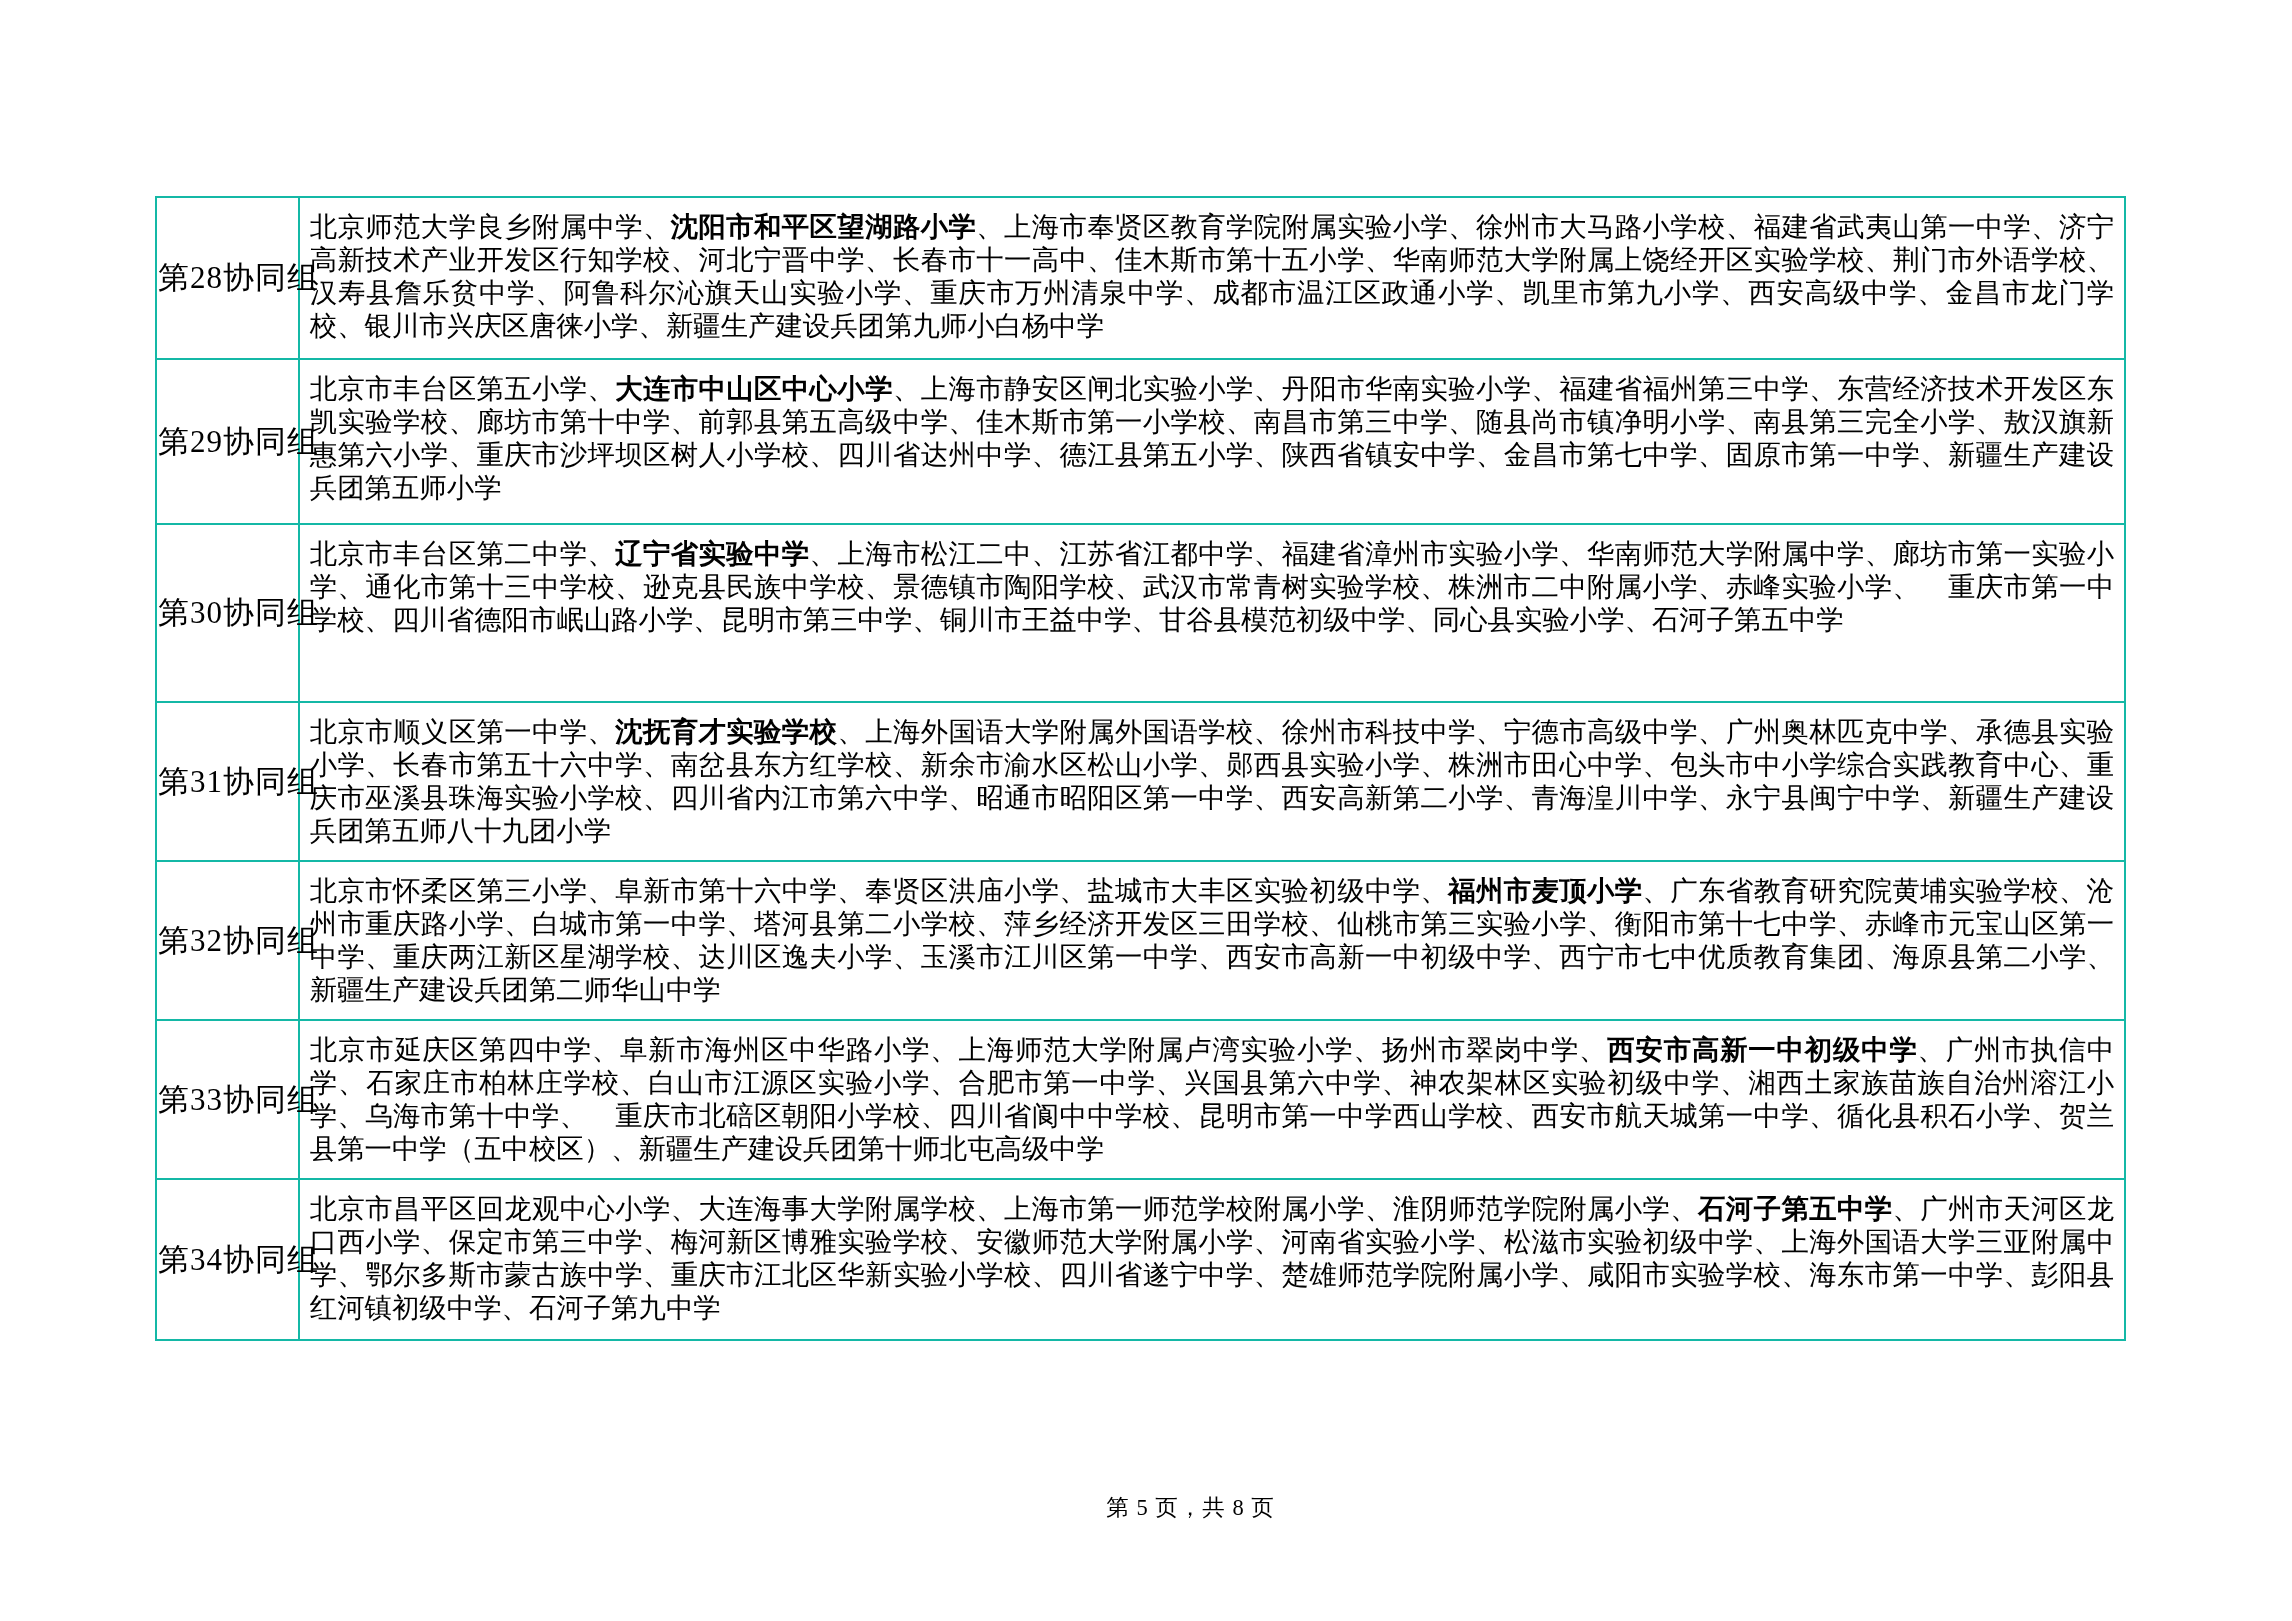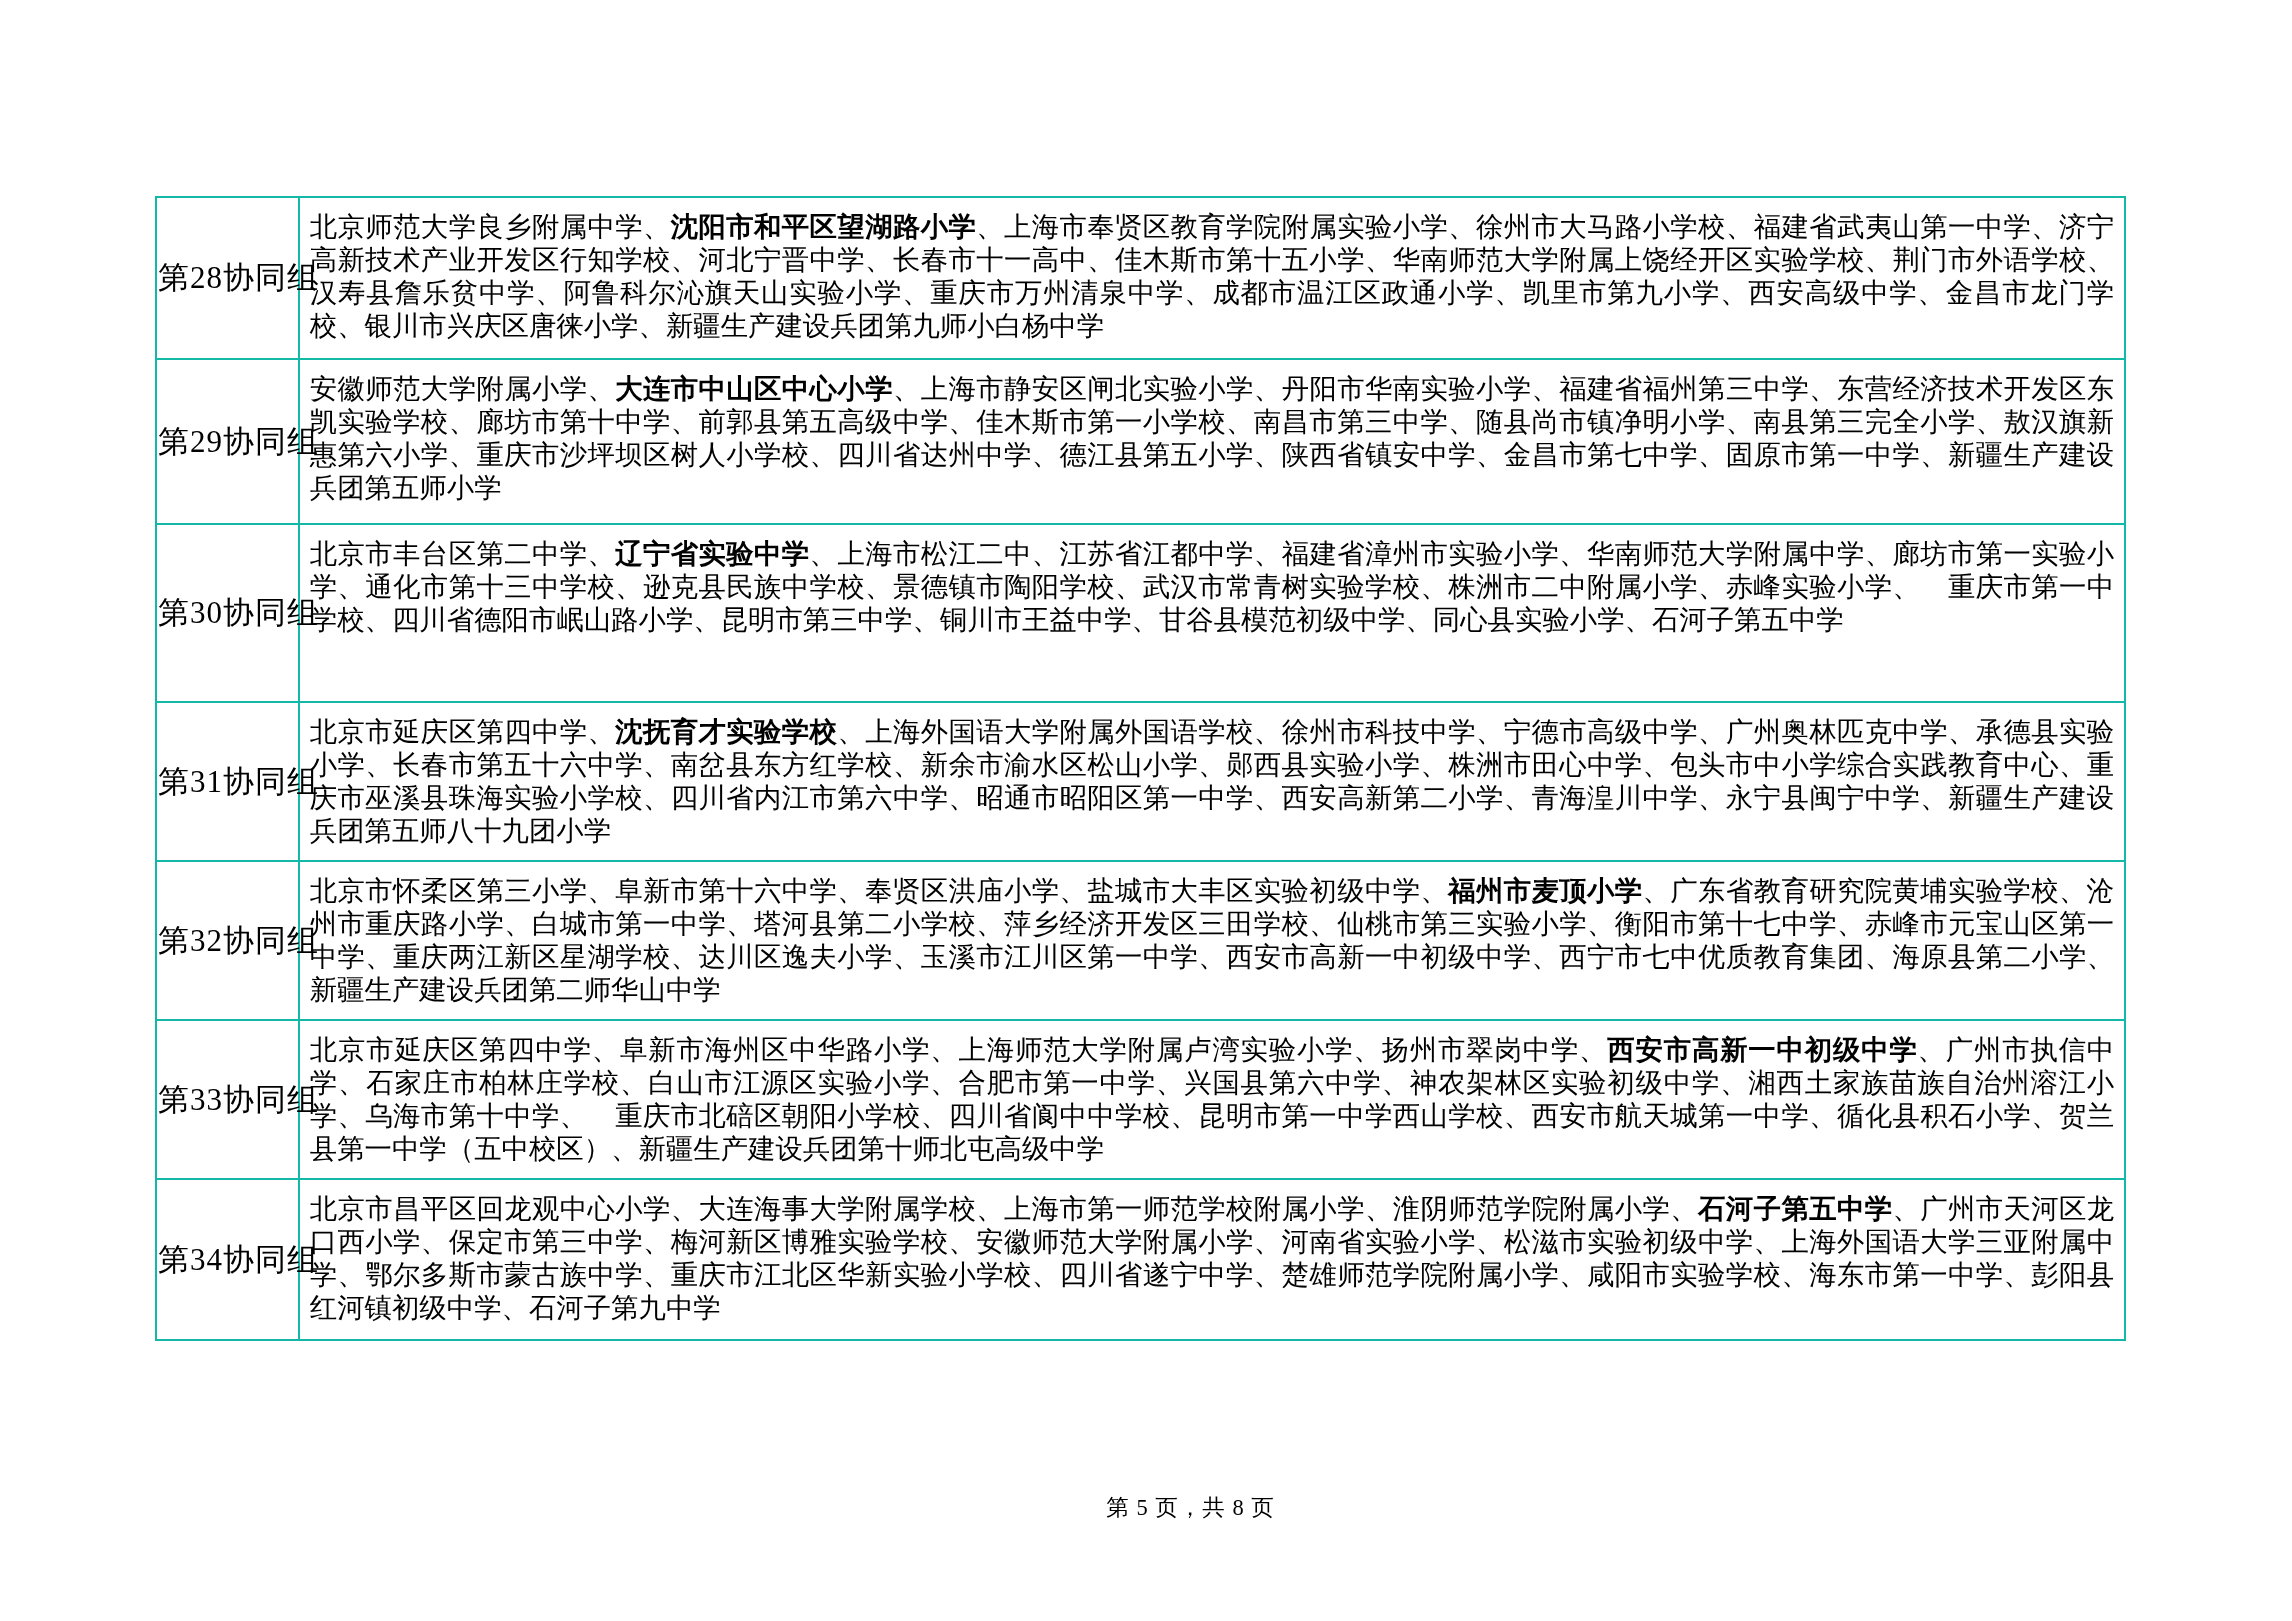--- a/index.html
+++ b/index.html
@@ -69,29 +69,29 @@
       <col style="width:143px">
       <col>
     </colgroup>
     <tbody>
         <tr>
           <td class="group-label">第28协同组</td>
           <td class="group-content"><span>北京师范大学良乡附属中学、</span><span class="bold-school">沈阳市和平区望湖路小学</span><span>、上海市奉贤区教育学院附属实验小学、徐州市大马路小学校、福建省武夷山第一中学、济宁高新技术产业开发区行知学校、河北宁晋中学、长春市十一高中、佳木斯市第十五小学、华南师范大学附属上饶经开区实验学校、荆门市外语学校、汉寿县詹乐贫中学、阿鲁科尔沁旗天山实验小学、重庆市万州清泉中学、成都市温江区政通小学、凯里市第九小学、西安高级中学、金昌市龙门学校、银川市兴庆区唐徕小学、新疆生产建设兵团第九师小白杨中学</span></td>
         </tr>
         <tr>
           <td class="group-label">第29协同组</td>
-          <td class="group-content"><span>安徽师范大学附属小学、</span><span class="bold-school">大连市中山区中心小学</span><span>、上海市静安区闸北实验小学、丹阳市华南实验小学、福建省福州第三中学、东营经济技术开发区东凯实验学校、廊坊市第十中学、前郭县第五高级中学、佳木斯市第一小学校、南昌市第三中学、随县尚市镇净明小学、南县第三完全小学、敖汉旗新惠第六小学、重庆市沙坪坝区树人小学校、四川省达州中学、德江县第五小学、陕西省镇安中学、金昌市第七中学、固原市第一中学、新疆生产建设兵团第五师小学</span></td>
+          <td class="group-content"><span>北京市丰台区第五小学、</span><span class="bold-school">大连市中山区中心小学</span><span>、上海市静安区闸北实验小学、丹阳市华南实验小学、福建省福州第三中学、东营经济技术开发区东凯实验学校、廊坊市第十中学、前郭县第五高级中学、佳木斯市第一小学校、南昌市第三中学、随县尚市镇净明小学、南县第三完全小学、敖汉旗新惠第六小学、重庆市沙坪坝区树人小学校、四川省达州中学、德江县第五小学、陕西省镇安中学、金昌市第七中学、固原市第一中学、新疆生产建设兵团第五师小学</span></td>
         </tr>
         <tr>
           <td class="group-label">第30协同组</td>
           <td class="group-content"><span>北京市丰台区第二中学、</span><span class="bold-school">辽宁省实验中学</span><span>、上海市松江二中、江苏省江都中学、福建省漳州市实验小学、华南师范大学附属中学、廊坊市第一实验小学、通化市第十三中学校、逊克县民族中学校、景德镇市陶阳学校、武汉市常青树实验学校、株洲市二中附属小学、赤峰实验小学、　重庆市第一中学校、四川省德阳市岷山路小学、昆明市第三中学、铜川市王益中学、甘谷县模范初级中学、同心县实验小学、石河子第五中学</span></td>
         </tr>
         <tr>
           <td class="group-label">第31协同组</td>
-          <td class="group-content"><span>北京市延庆区第四中学、</span><span class="bold-school">沈抚育才实验学校</span><span>、上海外国语大学附属外国语学校、徐州市科技中学、宁德市高级中学、广州奥林匹克中学、承德县实验小学、长春市第五十六中学、南岔县东方红学校、新余市渝水区松山小学、郧西县实验小学、株洲市田心中学、包头市中小学综合实践教育中心、重庆市巫溪县珠海实验小学校、四川省内江市第六中学、昭通市昭阳区第一中学、西安高新第二小学、青海湟川中学、永宁县闽宁中学、新疆生产建设兵团第五师八十九团小学</span></td>
+          <td class="group-content"><span>北京市顺义区第一中学、</span><span class="bold-school">沈抚育才实验学校</span><span>、上海外国语大学附属外国语学校、徐州市科技中学、宁德市高级中学、广州奥林匹克中学、承德县实验小学、长春市第五十六中学、南岔县东方红学校、新余市渝水区松山小学、郧西县实验小学、株洲市田心中学、包头市中小学综合实践教育中心、重庆市巫溪县珠海实验小学校、四川省内江市第六中学、昭通市昭阳区第一中学、西安高新第二小学、青海湟川中学、永宁县闽宁中学、新疆生产建设兵团第五师八十九团小学</span></td>
         </tr>
         <tr>
           <td class="group-label">第32协同组</td>
           <td class="group-content"><span>北京市怀柔区第三小学、阜新市第十六中学、奉贤区洪庙小学、盐城市大丰区实验初级中学、</span><span class="bold-school">福州市麦顶小学</span><span>、广东省教育研究院黄埔实验学校、沧州市重庆路小学、白城市第一中学、塔河县第二小学校、萍乡经济开发区三田学校、仙桃市第三实验小学、衡阳市第十七中学、赤峰市元宝山区第一中学、重庆两江新区星湖学校、达川区逸夫小学、玉溪市江川区第一中学、西安市高新一中初级中学、西宁市七中优质教育集团、海原县第二小学、新疆生产建设兵团第二师华山中学</span></td>
         </tr>
         <tr>
           <td class="group-label">第33协同组</td>
           <td class="group-content"><span>北京市延庆区第四中学、阜新市海州区中华路小学、上海师范大学附属卢湾实验小学、扬州市翠岗中学、</span><span class="bold-school">西安市高新一中初级中学</span><span>、广州市执信中学、石家庄市柏林庄学校、白山市江源区实验小学、合肥市第一中学、兴国县第六中学、神农架林区实验初级中学、湘西土家族苗族自治州溶江小学、乌海市第十中学、　重庆市北碚区朝阳小学校、四川省阆中中学校、昆明市第一中学西山学校、西安市航天城第一中学、循化县积石小学、贺兰县第一中学（五中校区）、新疆生产建设兵团第十师北屯高级中学</span></td>
         </tr>
         <tr>

